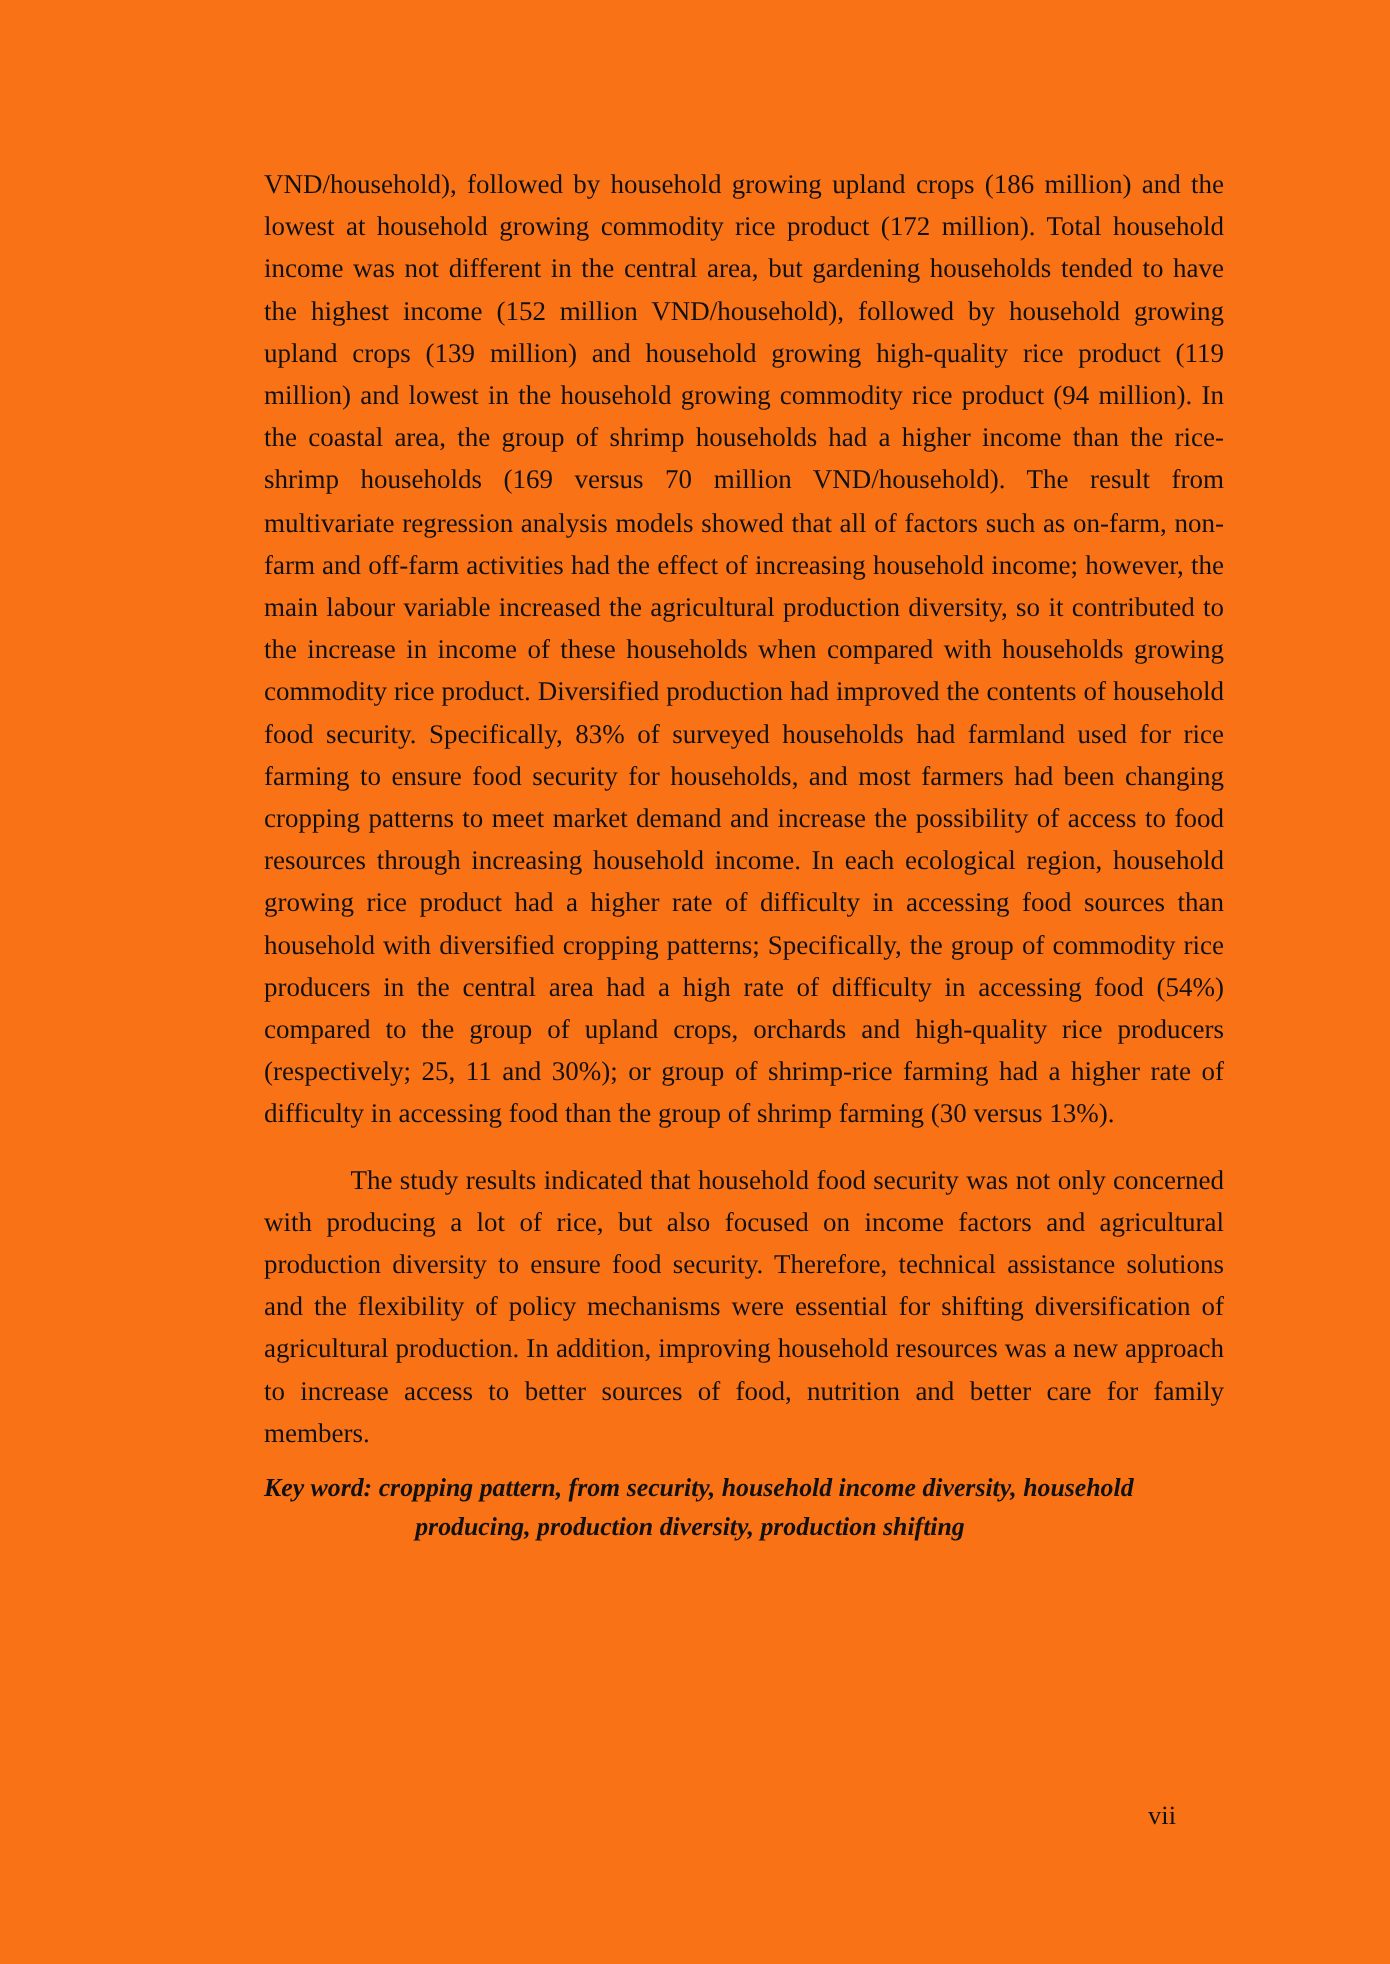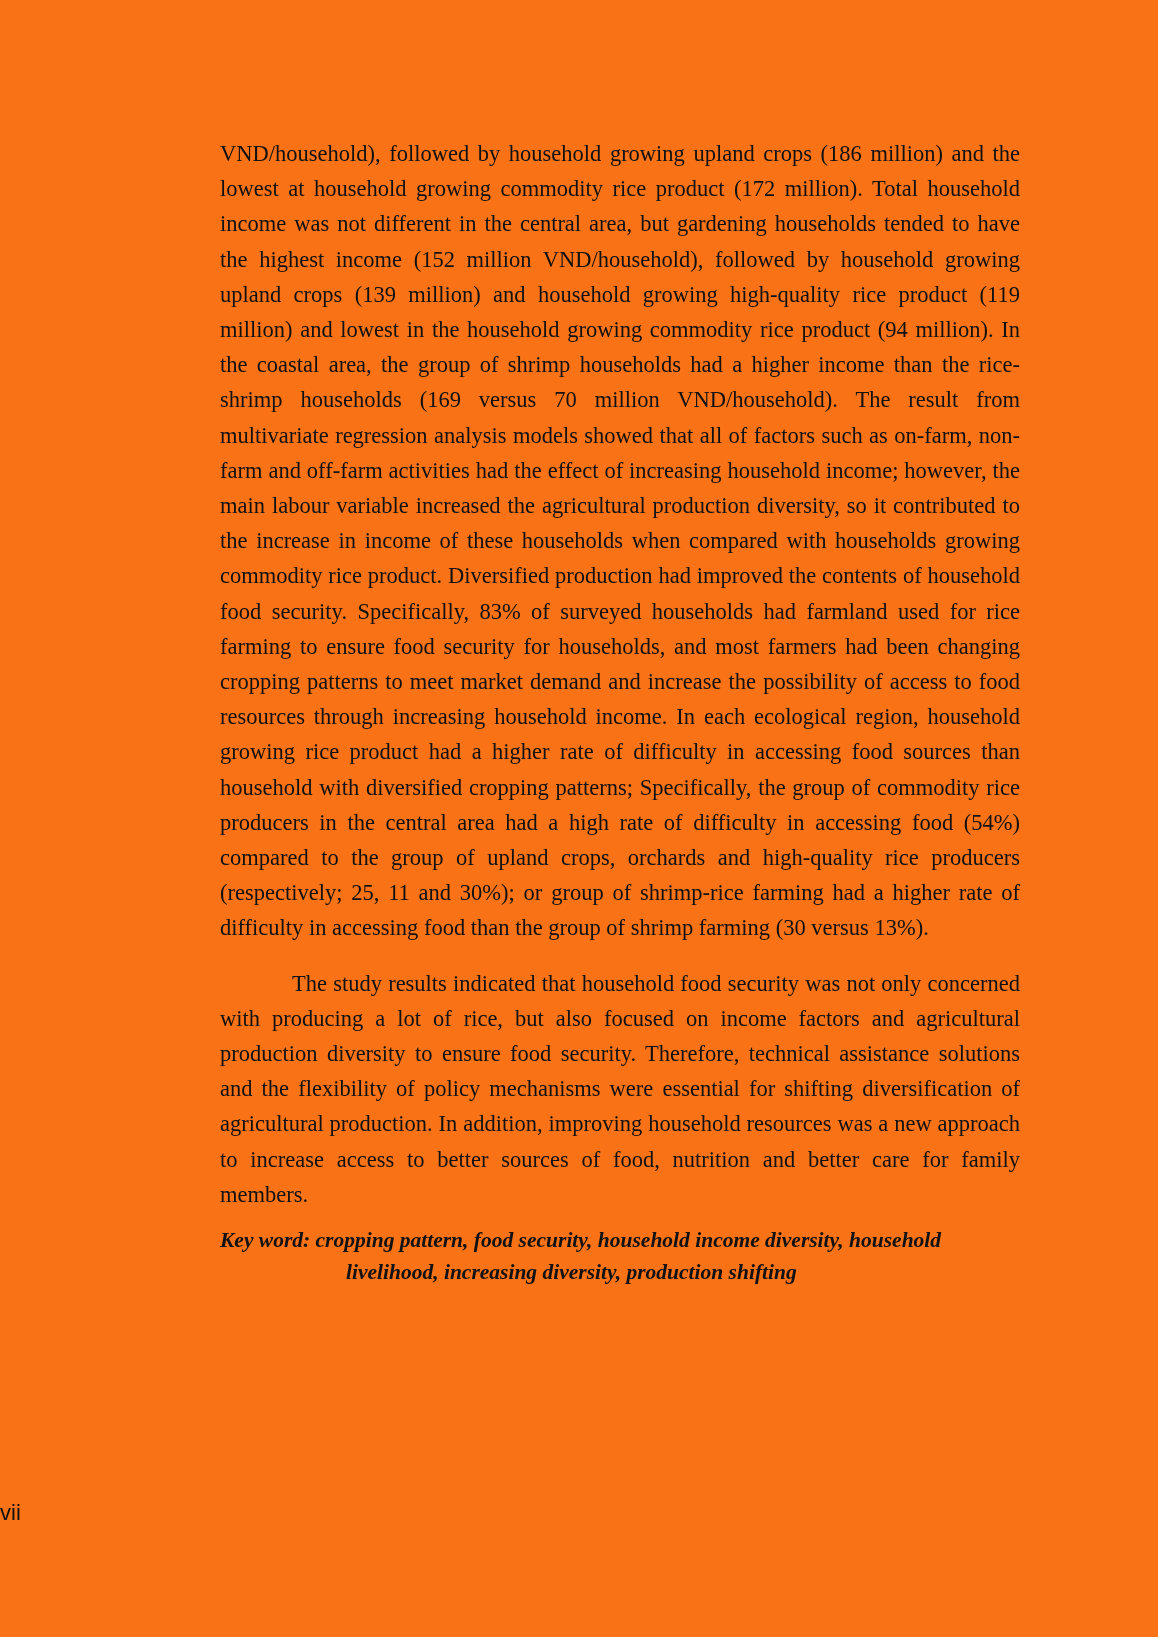--- a/index.html
+++ b/index.html
@@ -26,32 +26,32 @@
     line-height: 32px;
     padding-left: 0;
     text-align: left;
   }
   .keywords .kw-line2 { display: block; padding-left: 126px; }
   .page-number {
     position: absolute;
     top: 1500px;
     left: 0;
     width: 980px;
-    text-align: left;
-    font-family: Liberation Sans, sans-serif;
+    text-align: right;
+    font-family: Liberation Serif, serif;
     font-size: 22px;
     color: #111;
   }
 </style>
 </head>
 <body>
 
 <div class="page">
   <div class="content">
     <p class="para">VND/household), followed by household growing upland crops (186 million) and the lowest at household growing commodity rice product (172 million). Total household income was not different in the central area, but gardening households tended to have the highest income (152 million VND/household), followed by household growing upland crops (139 million) and household growing high-quality rice product (119 million) and lowest in the household growing commodity rice product (94 million). In the coastal area, the group of shrimp households had a higher income than the rice-shrimp households (169 versus 70 million VND/household). The result from multivariate regression analysis models showed that all of factors such as on-farm, non-farm and off-farm activities had the effect of increasing household income; however, the main labour variable increased the agricultural production diversity, so it contributed to the increase in income of these households when compared with households growing commodity rice product. Diversified production had improved the contents of household food security. Specifically, 83% of surveyed households had farmland used for rice farming to ensure food security for households, and most farmers had been changing cropping patterns to meet market demand and increase the possibility of access to food resources through increasing household income. In each ecological region, household growing rice product had a higher rate of difficulty in accessing food sources than household with diversified cropping patterns; Specifically, the group of commodity rice producers in the central area had a high rate of difficulty in accessing food (54%) compared to the group of upland crops, orchards and high-quality rice producers (respectively; 25, 11 and 30%); or group of shrimp-rice farming had a higher rate of difficulty in accessing food than the group of shrimp farming (30 versus 13%).</p>
     <p class="para indent">The study results indicated that household food security was not only concerned with producing a lot of rice, but also focused on income factors and agricultural production diversity to ensure food security. Therefore, technical assistance solutions and the flexibility of policy mechanisms were essential for shifting diversification of agricultural production. In addition, improving household resources was a new approach to increase access to better sources of food, nutrition and better care for family members.</p>
     <div class="keywords">
-      <span>Key word: cropping pattern, food security, household income diversity, household</span>
-      <span class="kw-line2">livelihood, increasing diversity, production shifting</span>
+      <span>Key word: cropping pattern, from security, household income diversity, household</span>
+      <span class="kw-line2">producing, production diversity, production shifting</span>
     </div>
   </div>
   <div class="page-number">vii</div>
 </div>
 
 </body></html>

